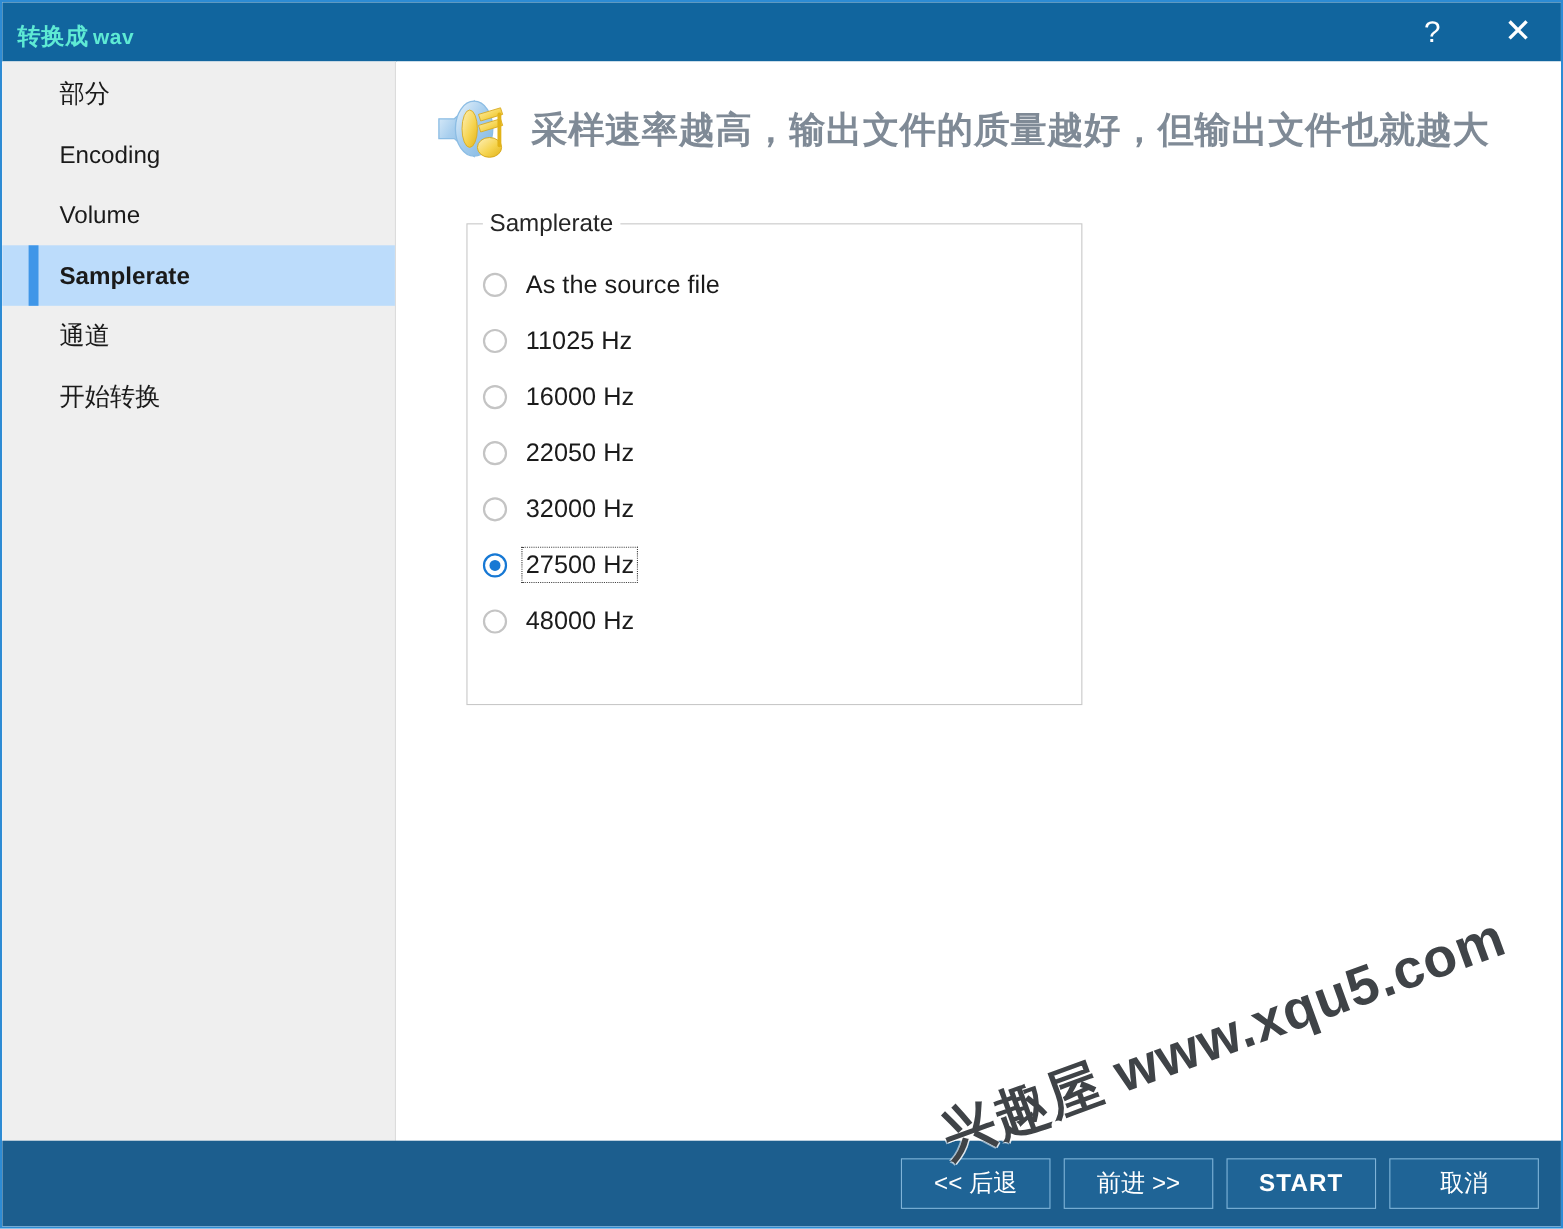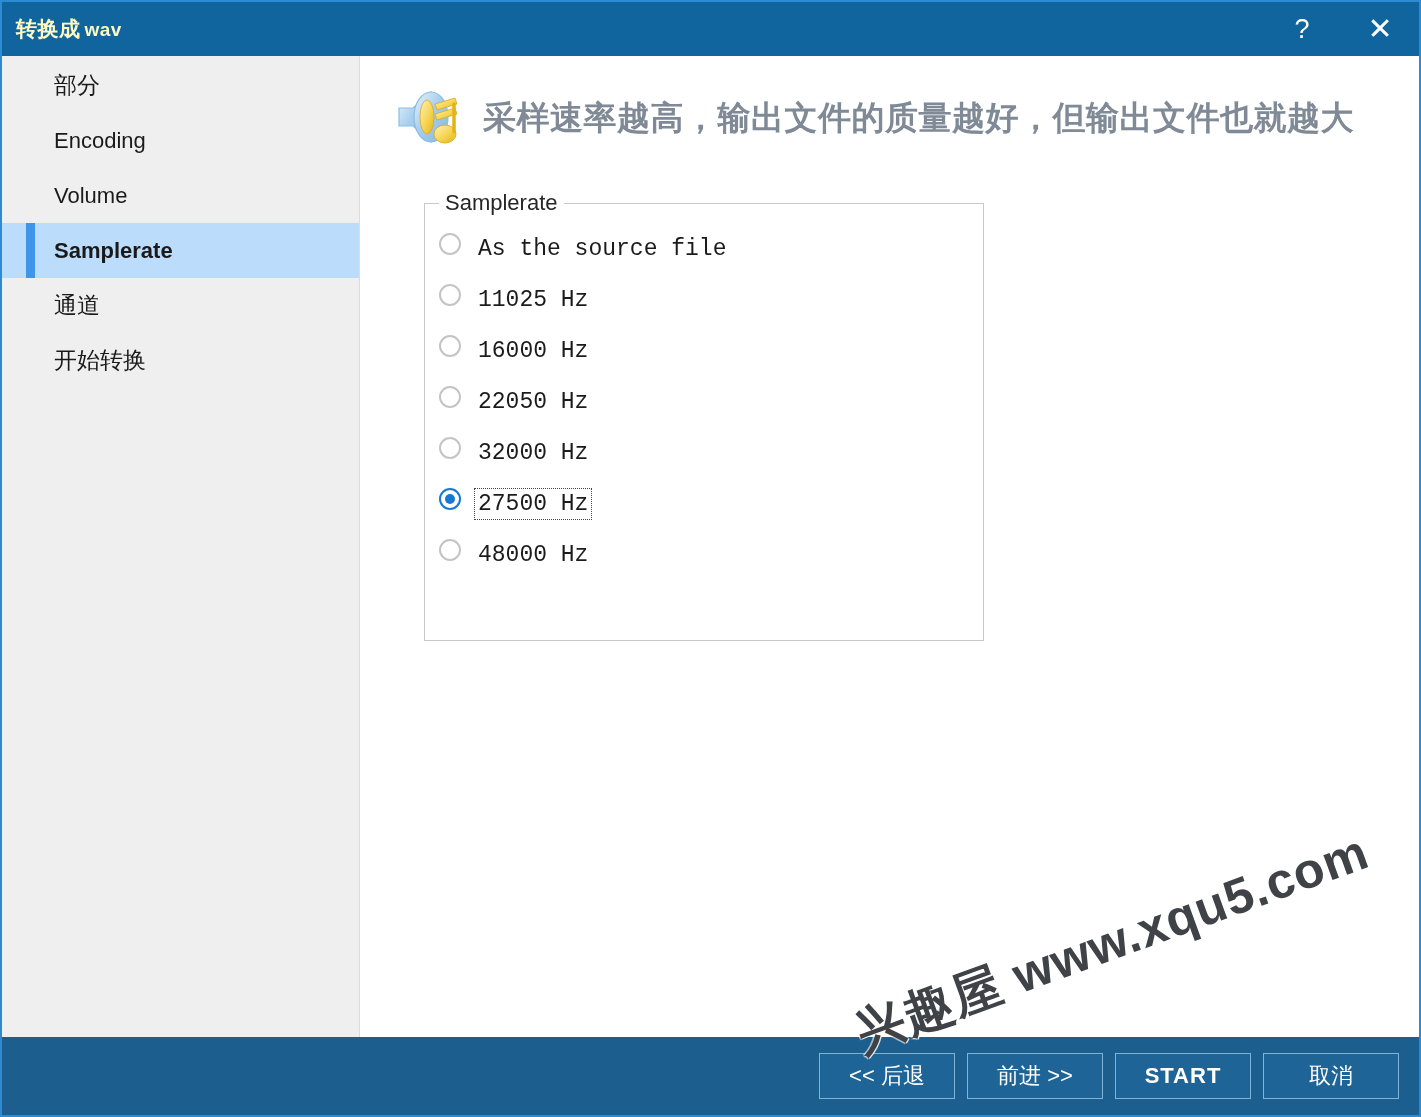--- a/index.html
+++ b/index.html
@@ -30,22 +30,22 @@
     width: 1421px;
     height: 54px;
     background: #11659e;
     box-sizing: border-box;
   }
   .titlebar-title {
     position: absolute;
     left: 14px;
     top: 0;
     height: 54px;
-    line-height: 54px;
-    color: #fef9c3;
+    line-height: 64px;
+    color: #5eead4;
     font-size: 21px;
     font-weight: bold;
     white-space: nowrap;
     letter-spacing: 0.5px;
     text-align: right;
   }
   .titlebar-title .ext {
     font-size: 19px;
     font-weight: bold;
     margin-left: 4px;
@@ -165,25 +165,24 @@
     line-height: 30px;
   }
   .radio-list {
     position: absolute;
     left: 14px;
     top: 29px;
     width: 520px;
   }
   .radio-row {
     display: flex;
-    align-items: flex-start;
+    align-items: center;
     height: 51px;
     cursor: default;
     user-select: none;
-    font-family: Liberation Mono, monospace;
   }
   .radio-mark {
     flex: 0 0 22px;
     width: 22px;
     height: 22px;
     border-radius: 50%;
     border: 2px solid #c4c4c4;
     background: #ffffff;
     box-sizing: border-box;
     margin-right: 13px;

